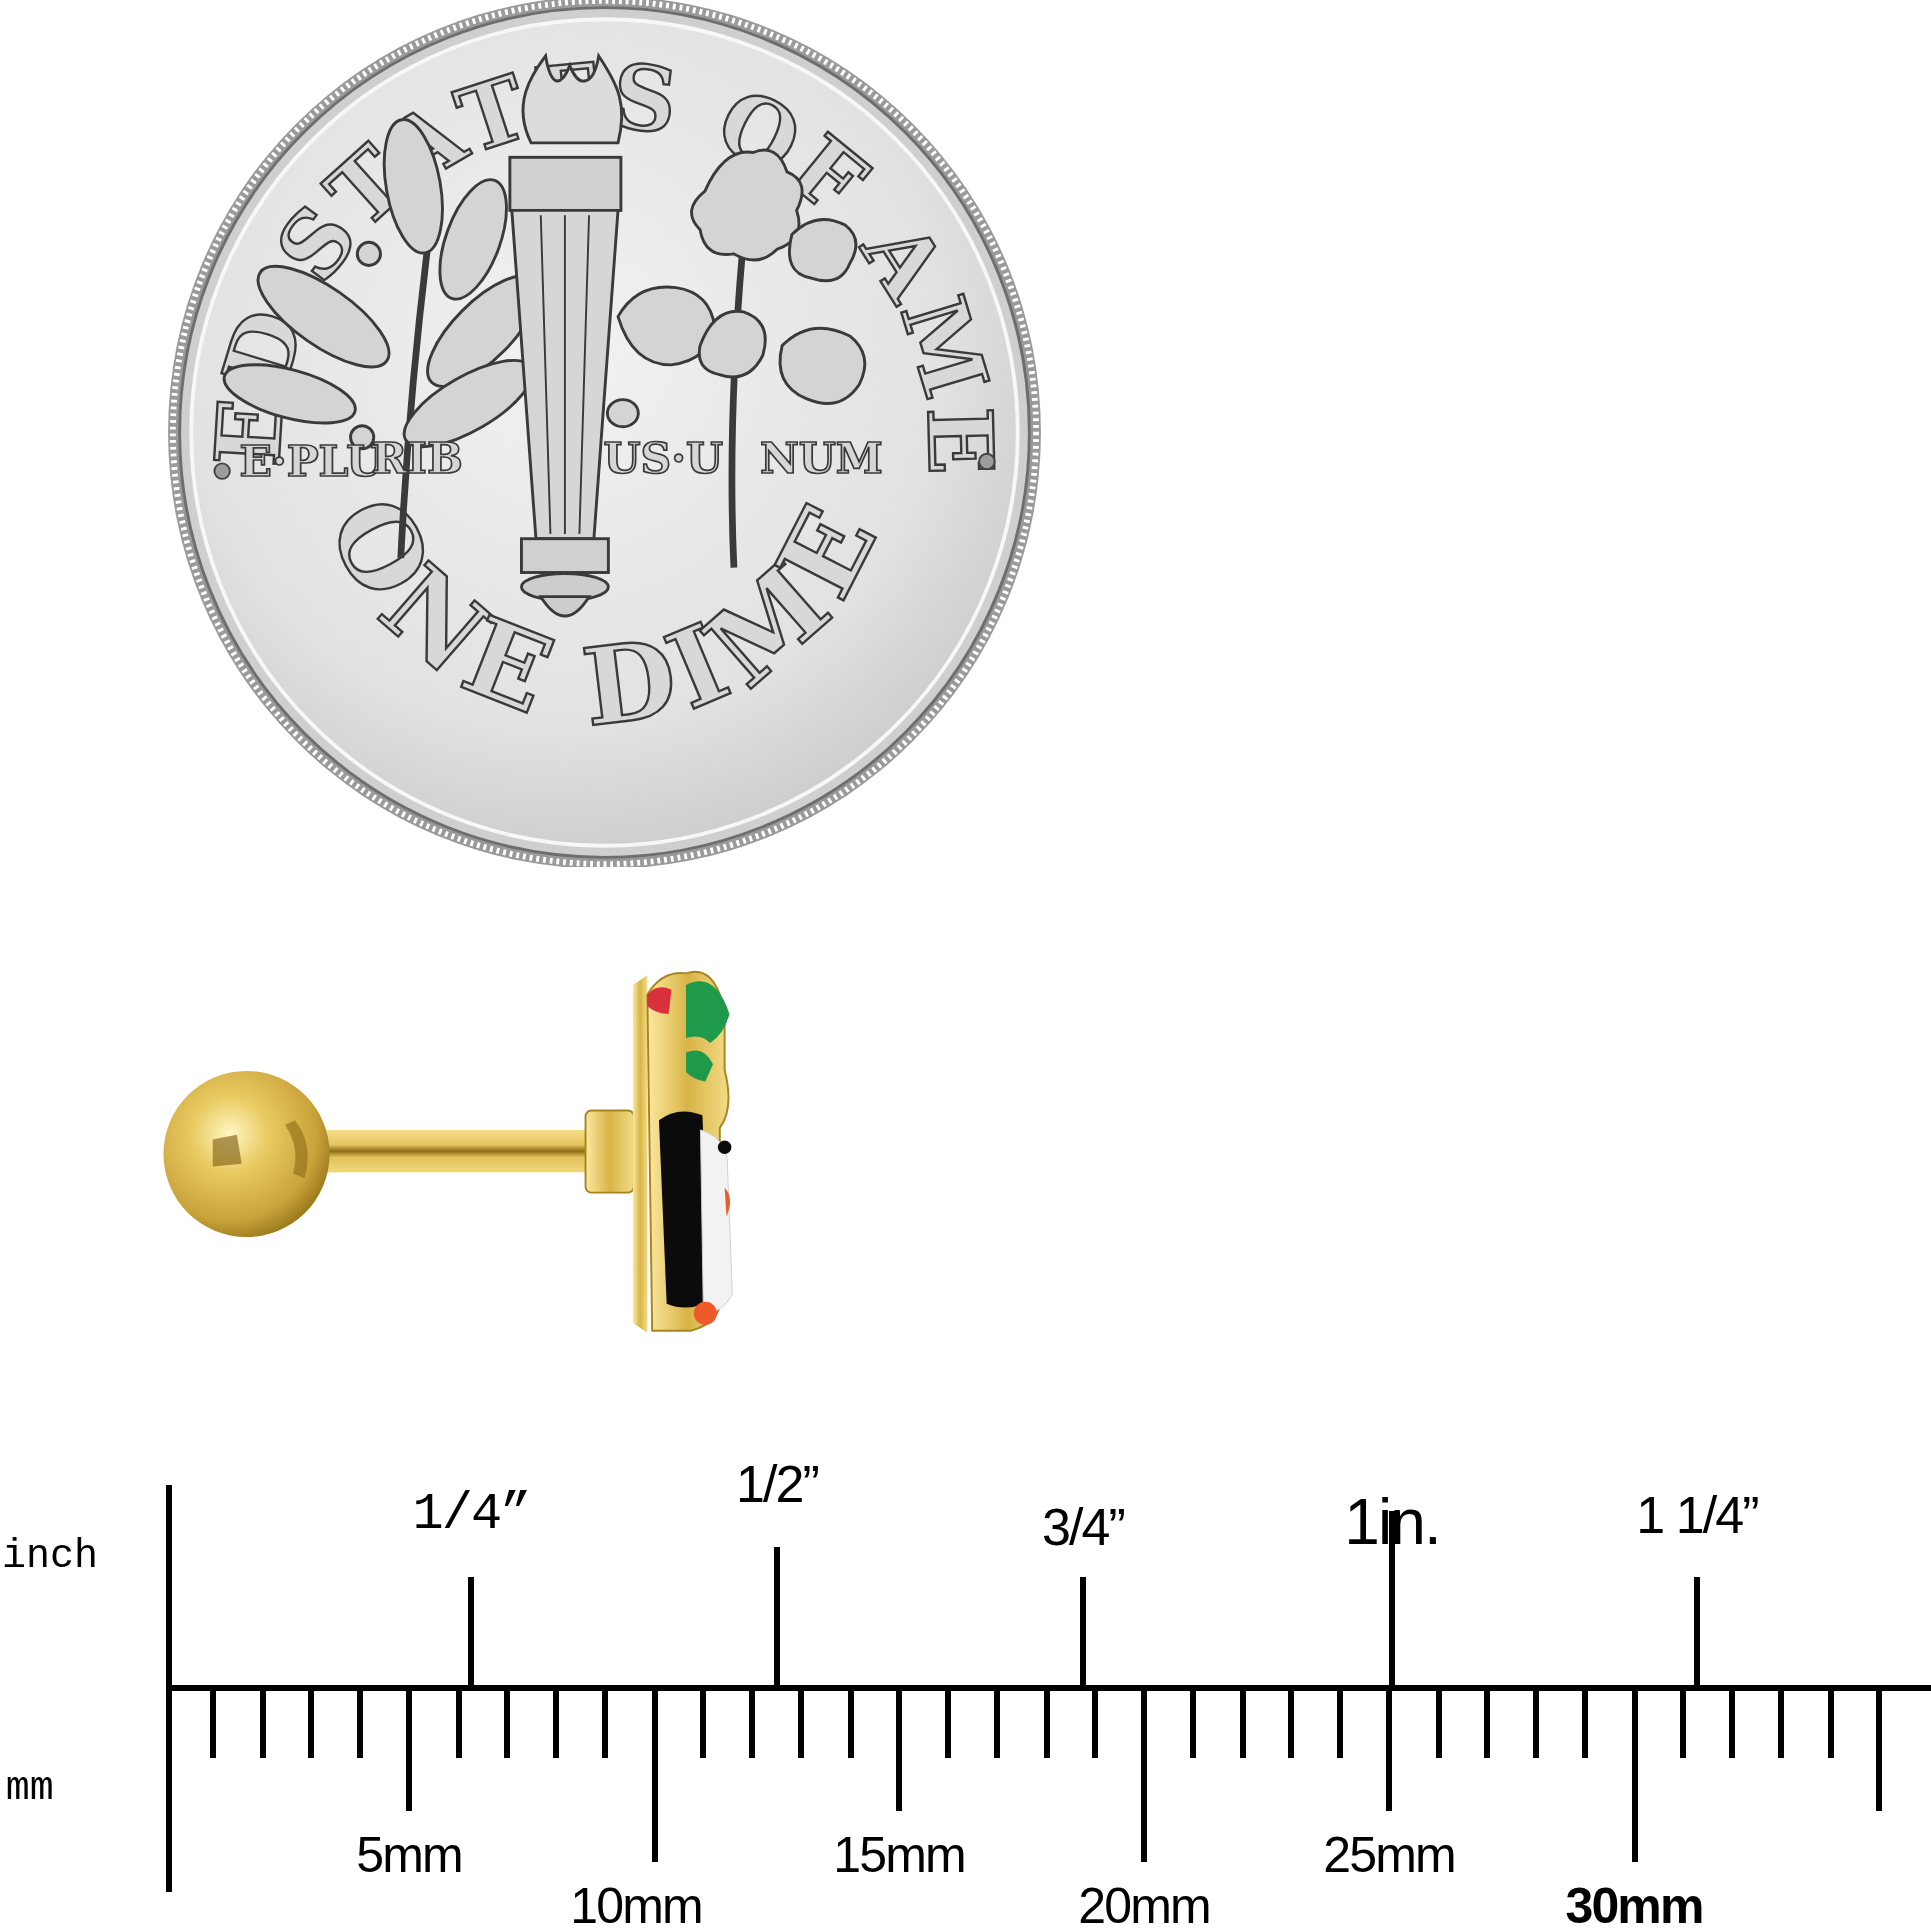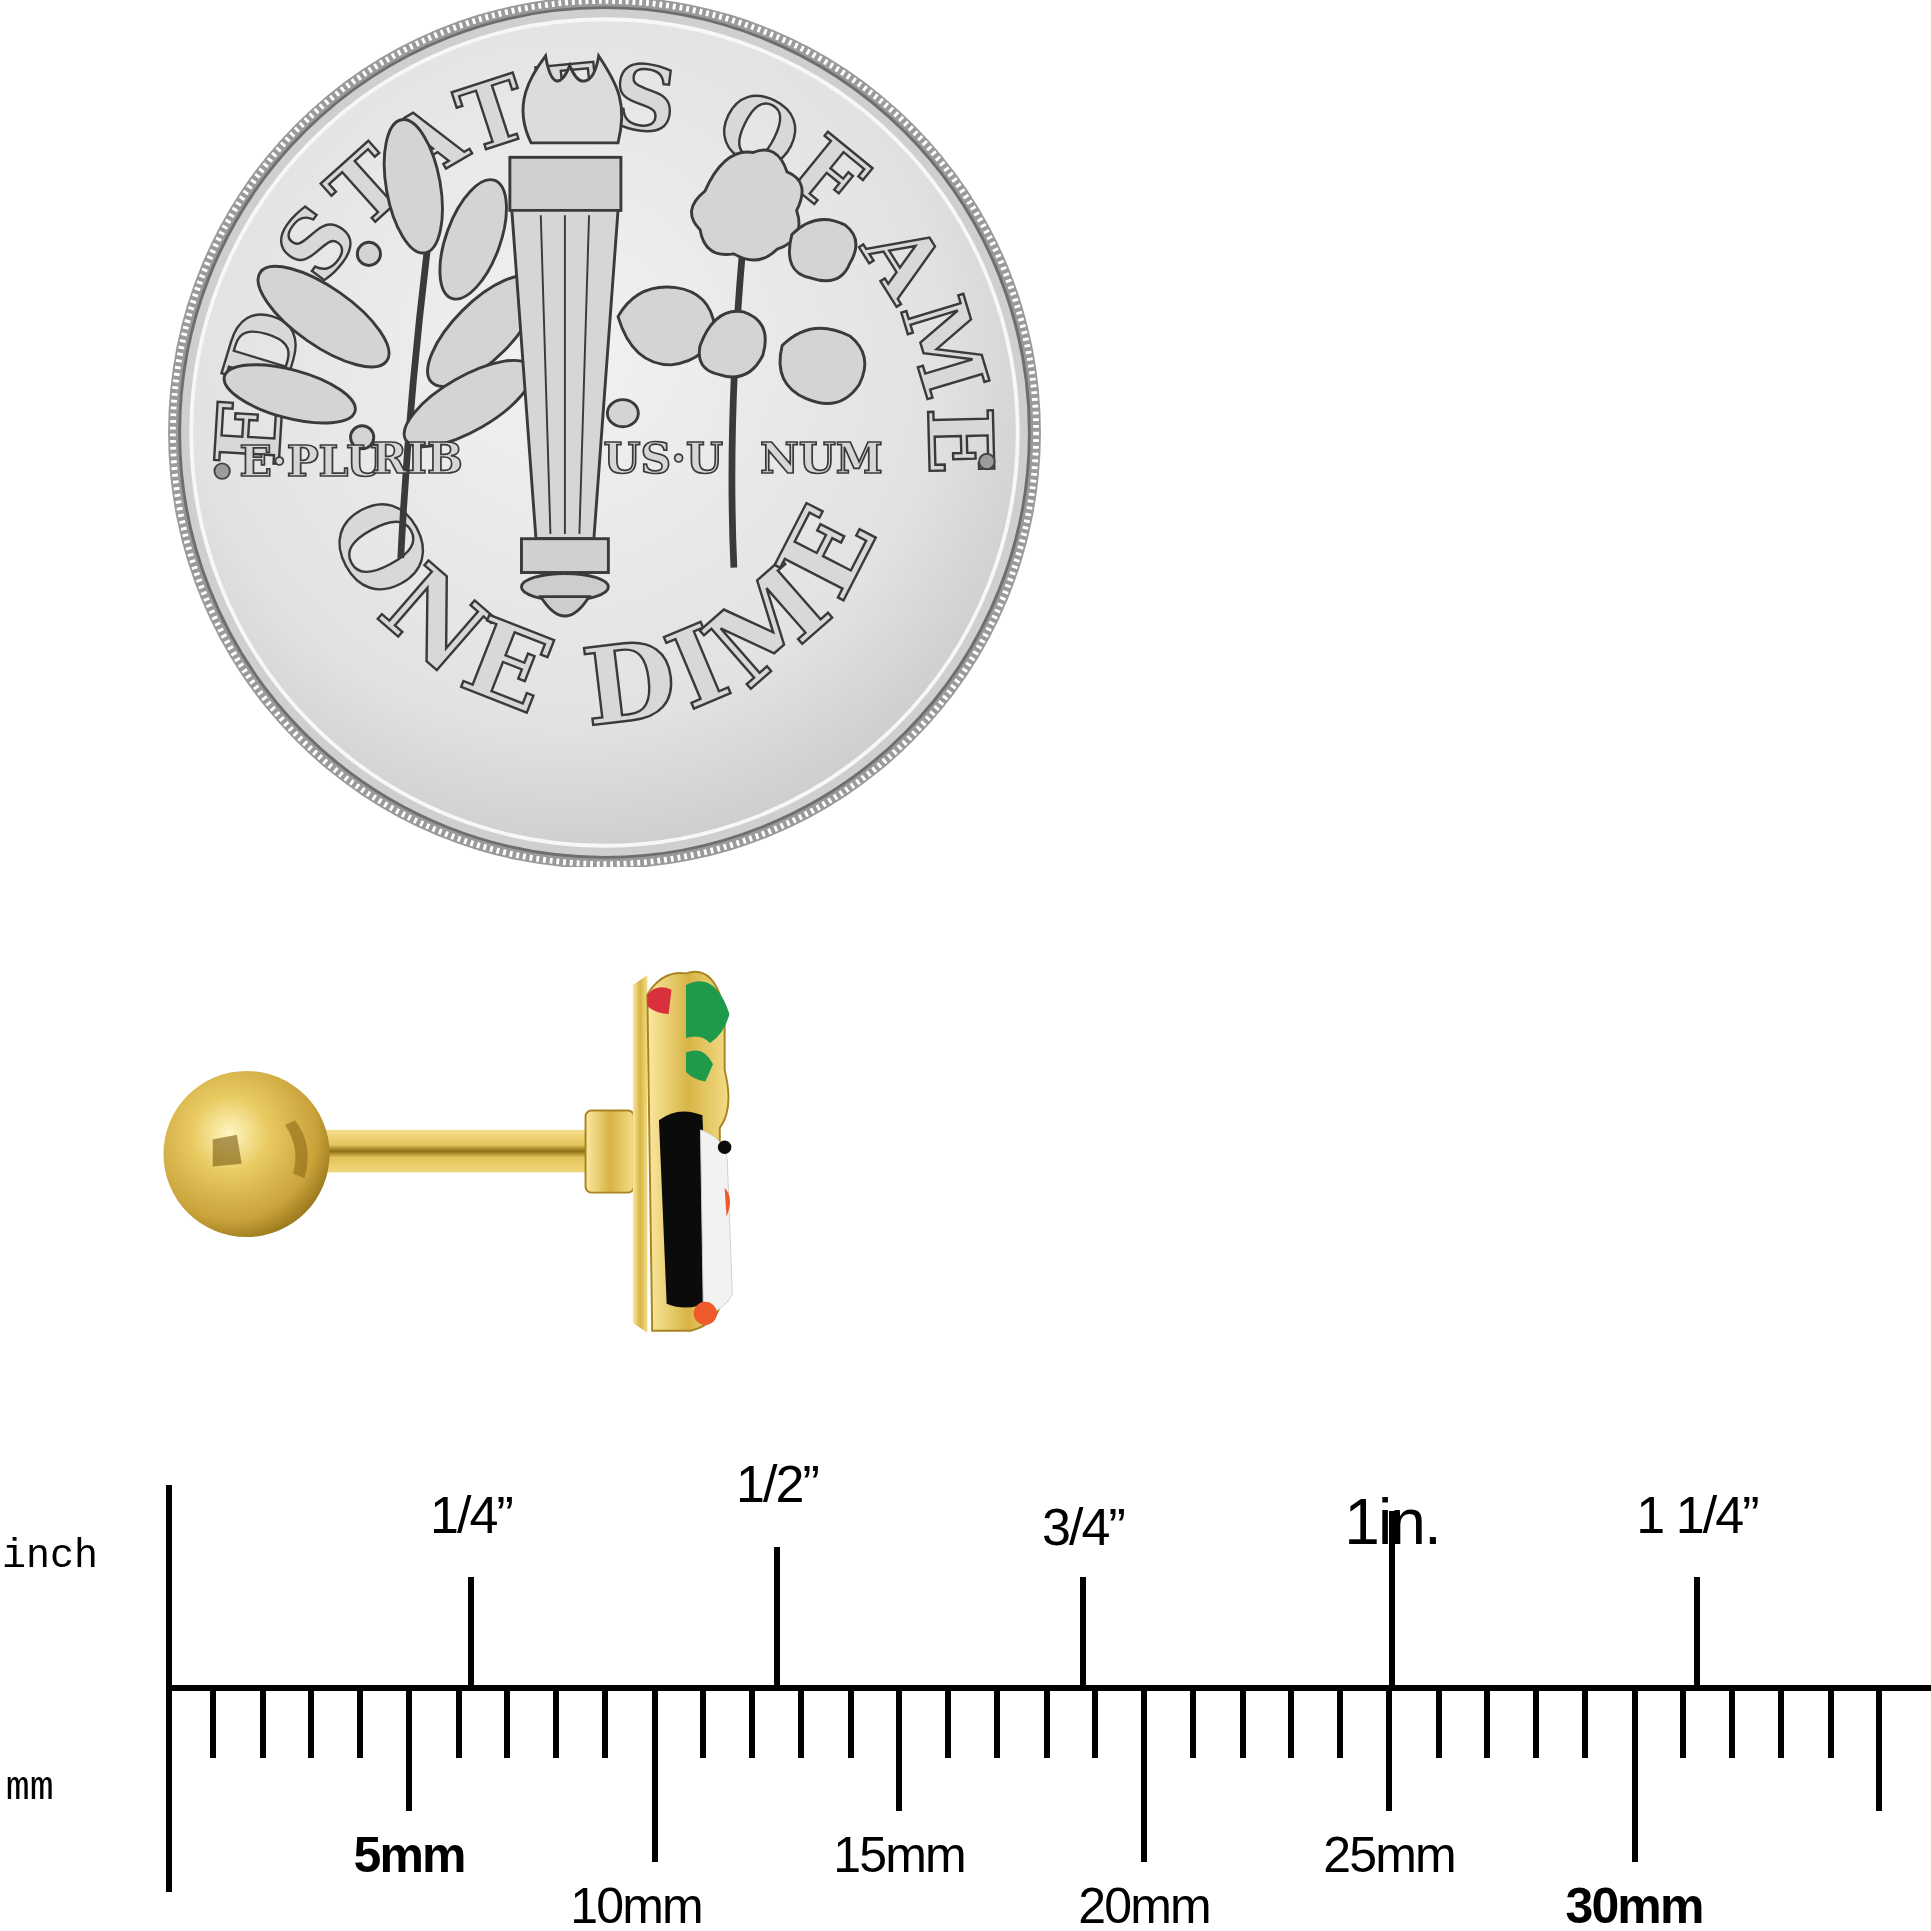--- a/index.html
+++ b/index.html
@@ -142,21 +142,21 @@
   </svg>
 </div>
 
 <div id="ruler" class="abs">
   <div class="lbl axis-lbl" style="left:1.9px; top:108px;">inch</div>
   <div class="lbl axis-lbl" style="left:5.8px; top:340px;">mm</div>
   <div class="line" style="left:166px; top:56px; width:5.8px; height:407px;"></div>
   <div class="line" style="left:166px; top:256px; width:1765px; height:5.8px;"></div>
   <div id="inch-layer">
       <div class="line" style="left: 468px; top: 148px; width: 5.8px; height: 113px;"></div>
-      <div class="lbl inch-lbl" style="left: 471px; top: 60px;">1/4”</div>
+      <div class="lbl inch-lbl" style="left: 471px; top: 60px; font-family: Liberation Mono, monospace;">1/4”</div>
       <div class="line" style="left: 774px; top: 118px; width: 5.8px; height: 143px;"></div>
       <div class="lbl inch-lbl" style="left: 777px; top: 29px;">1/2”</div>
       <div class="line" style="left: 1080px; top: 148px; width: 5.8px; height: 113px;"></div>
       <div class="lbl inch-lbl" style="left: 1083px; top: 60px; margin-top: 12px;">3/4”</div>
       <div class="line" style="left: 1389px; top: 82px; width: 5.8px; height: 179px;"></div>
       <div class="lbl inch-lbl big" style="left: 1392px; top: 12.6px;">1in.</div>
       <div class="line" style="left: 1694px; top: 148px; width: 5.8px; height: 113px;"></div>
       <div class="lbl inch-lbl" style="left: 1697px; top: 60px;">1 1/4”</div>
     </div>
   <div id="mm-layer">
@@ -188,21 +188,21 @@
       <div class="line" style="left: 1436px; top: 259px; width: 5.8px; height: 70px;"></div>
       <div class="line" style="left: 1484px; top: 259px; width: 5.8px; height: 70px;"></div>
       <div class="line" style="left: 1533px; top: 259px; width: 5.8px; height: 70px;"></div>
       <div class="line" style="left: 1582px; top: 259px; width: 5.8px; height: 70px;"></div>
       <div class="line" style="left: 1632px; top: 259px; width: 5.8px; height: 174px;"></div>
       <div class="line" style="left: 1680px; top: 259px; width: 5.8px; height: 70px;"></div>
       <div class="line" style="left: 1729px; top: 259px; width: 5.8px; height: 70px;"></div>
       <div class="line" style="left: 1778px; top: 259px; width: 5.8px; height: 70px;"></div>
       <div class="line" style="left: 1828px; top: 259px; width: 5.8px; height: 70px;"></div>
       <div class="line" style="left: 1876px; top: 259px; width: 5.8px; height: 123px;"></div>
-      <div class="lbl mm-lbl" style="left: 409px; top: 401px; font-weight: bold;">5mm</div>
+      <div class="lbl mm-lbl" style="left: 409px; top: 401px;">5mm</div>
       <div class="lbl mm-lbl" style="left: 636px; top: 452px;">10mm</div>
       <div class="lbl mm-lbl" style="left: 899px; top: 401px;">15mm</div>
       <div class="lbl mm-lbl" style="left: 1144px; top: 452px;">20mm</div>
       <div class="lbl mm-lbl" style="left: 1389px; top: 401px;">25mm</div>
       <div class="lbl mm-lbl" style="left: 1634px; top: 452px; font-weight: bold;">30mm</div>
     </div>
 </div>
 
 
 </body></html>

